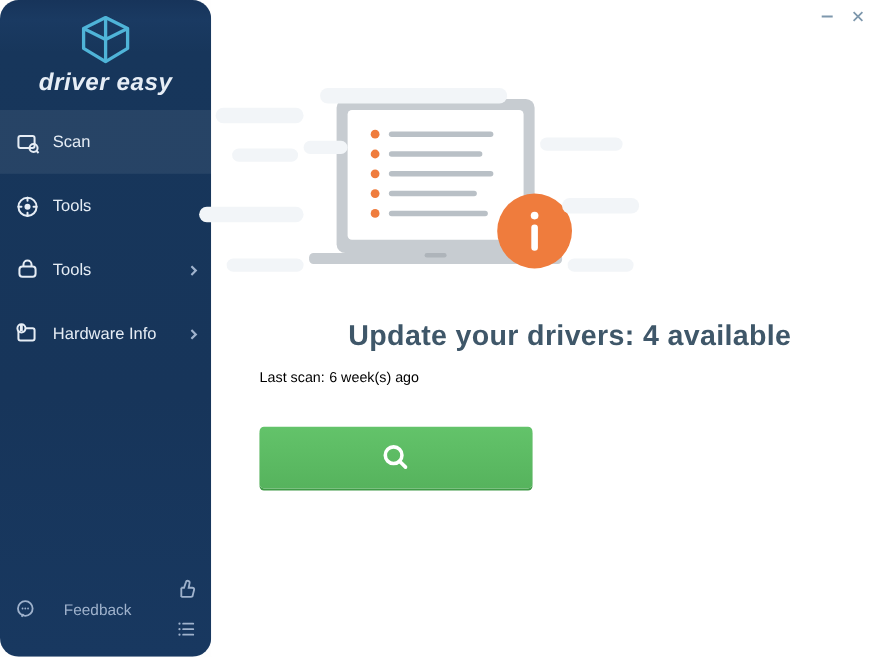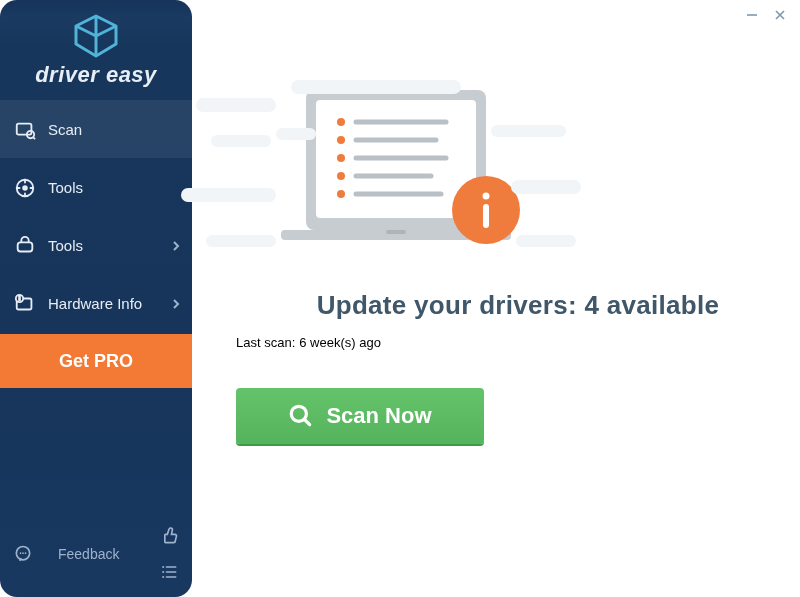--- a/index.html
+++ b/index.html
@@ -124,23 +124,20 @@
           </svg>
         </span>
         <span>Hardware Info</span>
         <span class="chev">
           <svg width="7" height="10" viewBox="0 0 7 10">
               <path d="M1 1l4 4-4 4" fill="none" stroke="#9fb2cc" stroke-width="2"></path>
             </svg>
         </span>
       </div>
 
-      <div class="get-pro">
-        <span>Get PRO</span>
-      </div>
     </nav>
 
     <div class="sidebar-bottom">
       <div class="feedback-btn">
         <span class="ico">
           <svg width="20" height="20" viewBox="0 0 24 24" fill="none" stroke="#9fb2cc" stroke-width="2">
             <circle cx="12" cy="11" r="8"></circle>
               <path d="M8 20l2-3"></path>
             <circle cx="9" cy="11" r="1" fill="#9fb2cc" stroke="none"></circle>
             <circle cx="12" cy="11" r="1" fill="#9fb2cc" stroke="none"></circle>
@@ -235,17 +232,16 @@
         <span>6 week(s) ago</span>
       </div>
 
       <div class="scan-btn">
         <span>
           <svg width="26" height="26" viewBox="0 0 24 24" fill="none" stroke="#ffffff" stroke-width="3" stroke-linecap="round">
             <circle cx="10" cy="10" r="7"></circle>
               <path d="M20 20l-5-5"></path>
           </svg>
         </span>
-        <span>Scan Now</span>
       </div>
     </div>
   </main>
 </div>
 
 </body></html>

